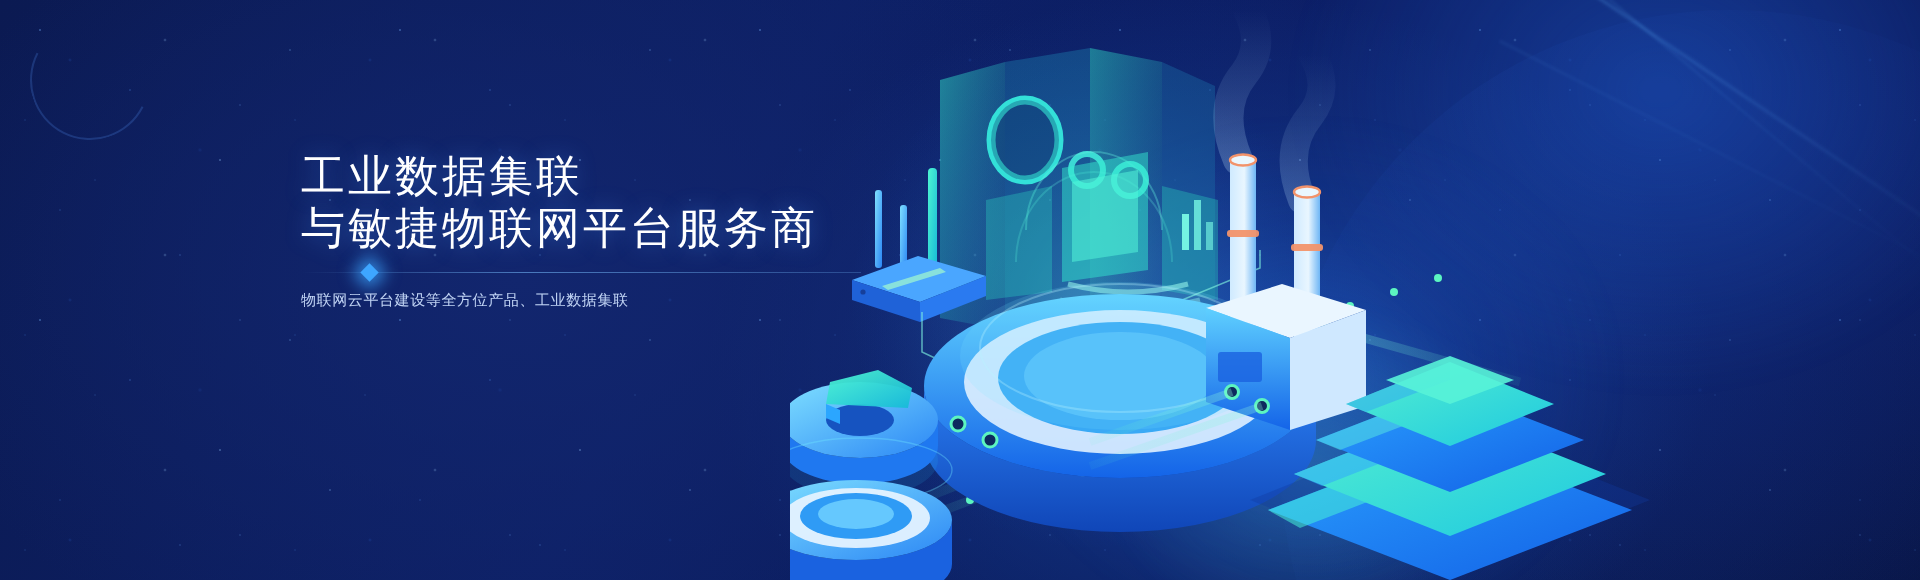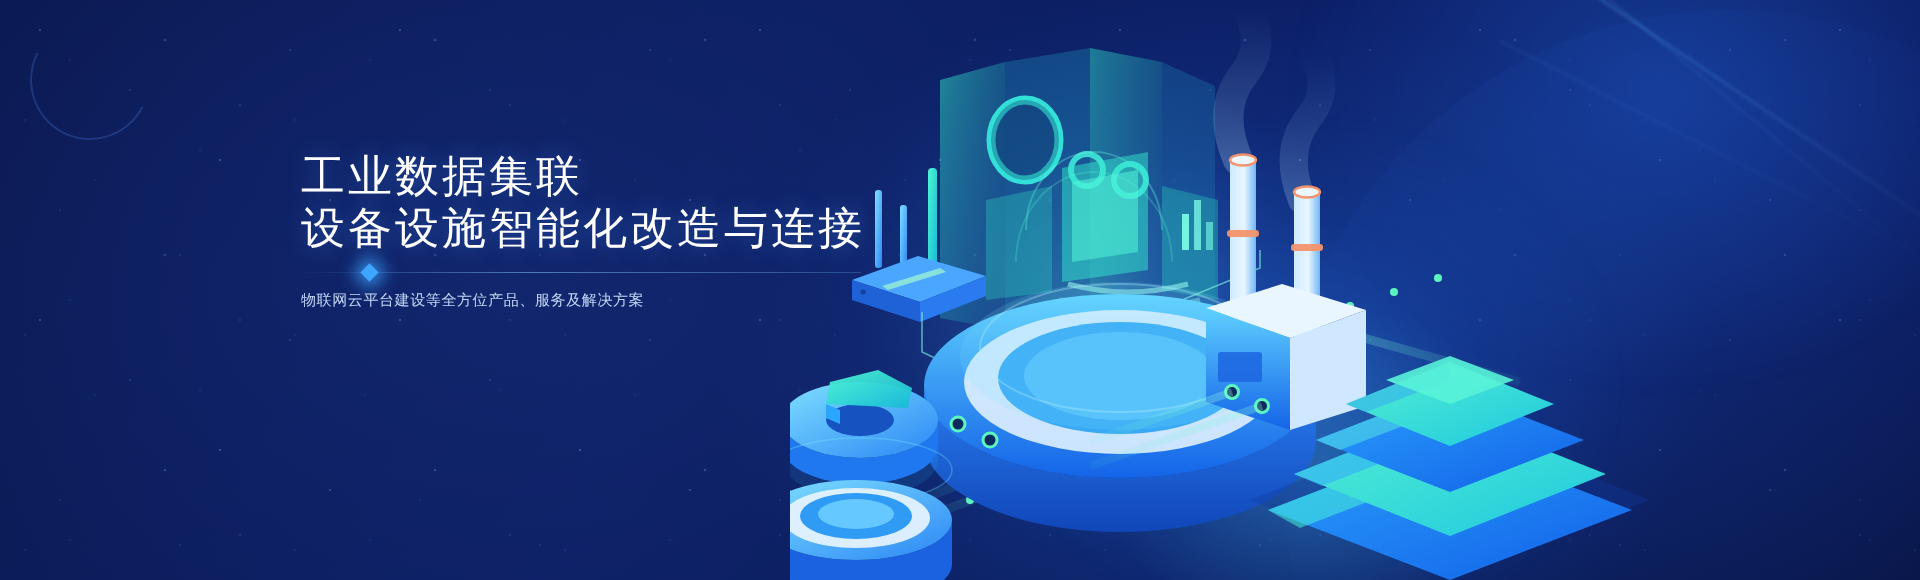--- a/index.html
+++ b/index.html
@@ -140,27 +140,27 @@
   <div class="arc-big"></div>
   <div class="glow-topright"></div>
   <div class="ray ray1"></div>
   <div class="ray ray2"></div>
   <div class="ray ray3"></div>
   <div class="glow-a"></div>
   <div class="glow-b"></div>
 
   <div class="text-block">
     <div class="headline">工业数据集联</div>
-    <div class="headline">设备设施智能化改造与连接</div>
+    <div class="headline">与敏捷物联网平台服务商</div>
 
     <div class="divider">
       <span class="diamond"></span>
     </div>
 
-    <div class="subtitle">物联网云平台建设等全方位产品、服务及解决方案</div>
+    <div class="subtitle">物联网云平台建设等全方位产品、工业数据集联</div>
   </div>
 
   <div class="illus">
   <svg width="1130" height="580" viewBox="0 0 1130 580" xmlns="http://www.w3.org/2000/svg">
     <defs>
       <linearGradient id="gBlue" x1="0" y1="0" x2="0" y2="1">
         <stop offset="0%" stop-color="#5fd0ff"></stop>
             <stop offset="100%" stop-color="#1464e8"></stop>
       </linearGradient>
       <linearGradient id="gBlueL" x1="0" y1="0" x2="1" y2="1">

